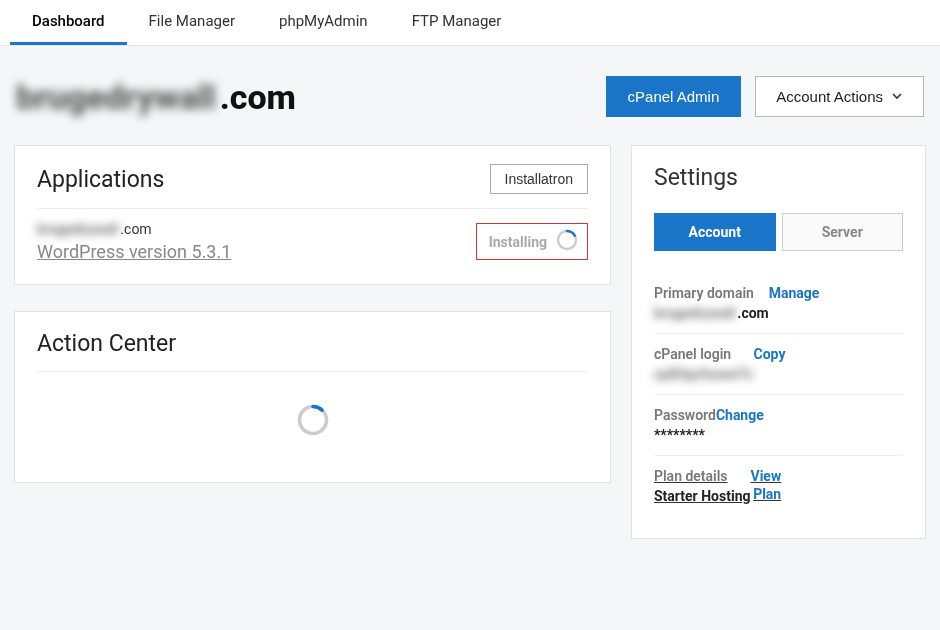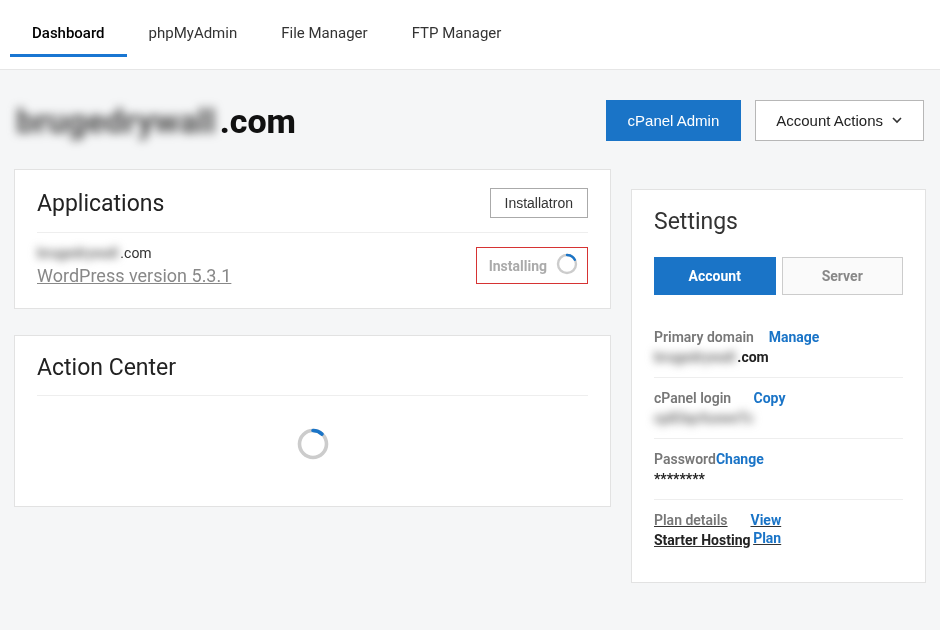--- a/index.html
+++ b/index.html
@@ -7,21 +7,21 @@
       font-family: -apple-system, BlinkMacSystemFont, "Segoe UI", Roboto, "Helvetica Neue", Arial, sans-serif;
       background: #f5f6f7;
       color: #333;
       width: 940px;
       height: 630px;
       overflow: hidden;
     }
     .tabs {
       background: #fff;
       display: flex;
-      padding: 12px 10px;
+      padding: 0 10px;
       border-bottom: 1px solid #e6e6e6;
     }
     .tab {
       padding: 12px 22px 12px 22px;
       font-size: 15px;
       color: #333;
       cursor: pointer;
       border-bottom: 3px solid transparent;
     }
     .tab.active {
@@ -74,21 +74,20 @@
     .main-cols {
       display: flex;
       gap: 20px;
       padding: 0 14px;
     }
     .left-col {
       flex: 1;
     }
     .right-col {
       width: 295px;
-      margin-top: 20px;
     }
     .card {
       background: #fff;
       border: 1px solid #e2e2e2;
       padding: 18px 22px 22px 22px;
       margin-bottom: 26px;
     }
     .card-head {
       display: flex;
       align-items: center;
@@ -225,22 +224,22 @@
       align-items: flex-end;
       gap: 2px;
     }
     .blur-sm { filter: blur(4px); color:#666; user-select:none; font-weight:600; }
   </style>
 </head>
 <body>
 
 <div class="tabs">
   <div class="tab active">Dashboard</div>
+  <div class="tab">File Manager</div>
   <div class="tab">phpMyAdmin</div>
-  <div class="tab">File Manager</div>
   <div class="tab">FTP Manager</div>
 </div>
 
 <div class="header-row">
   <div class="domain-title">
     <span class="blurred">brugedrywall</span>
       <span>.com</span>
   </div>
   <div class="header-actions">
     <button class="btn-primary">cPanel Admin</button>

